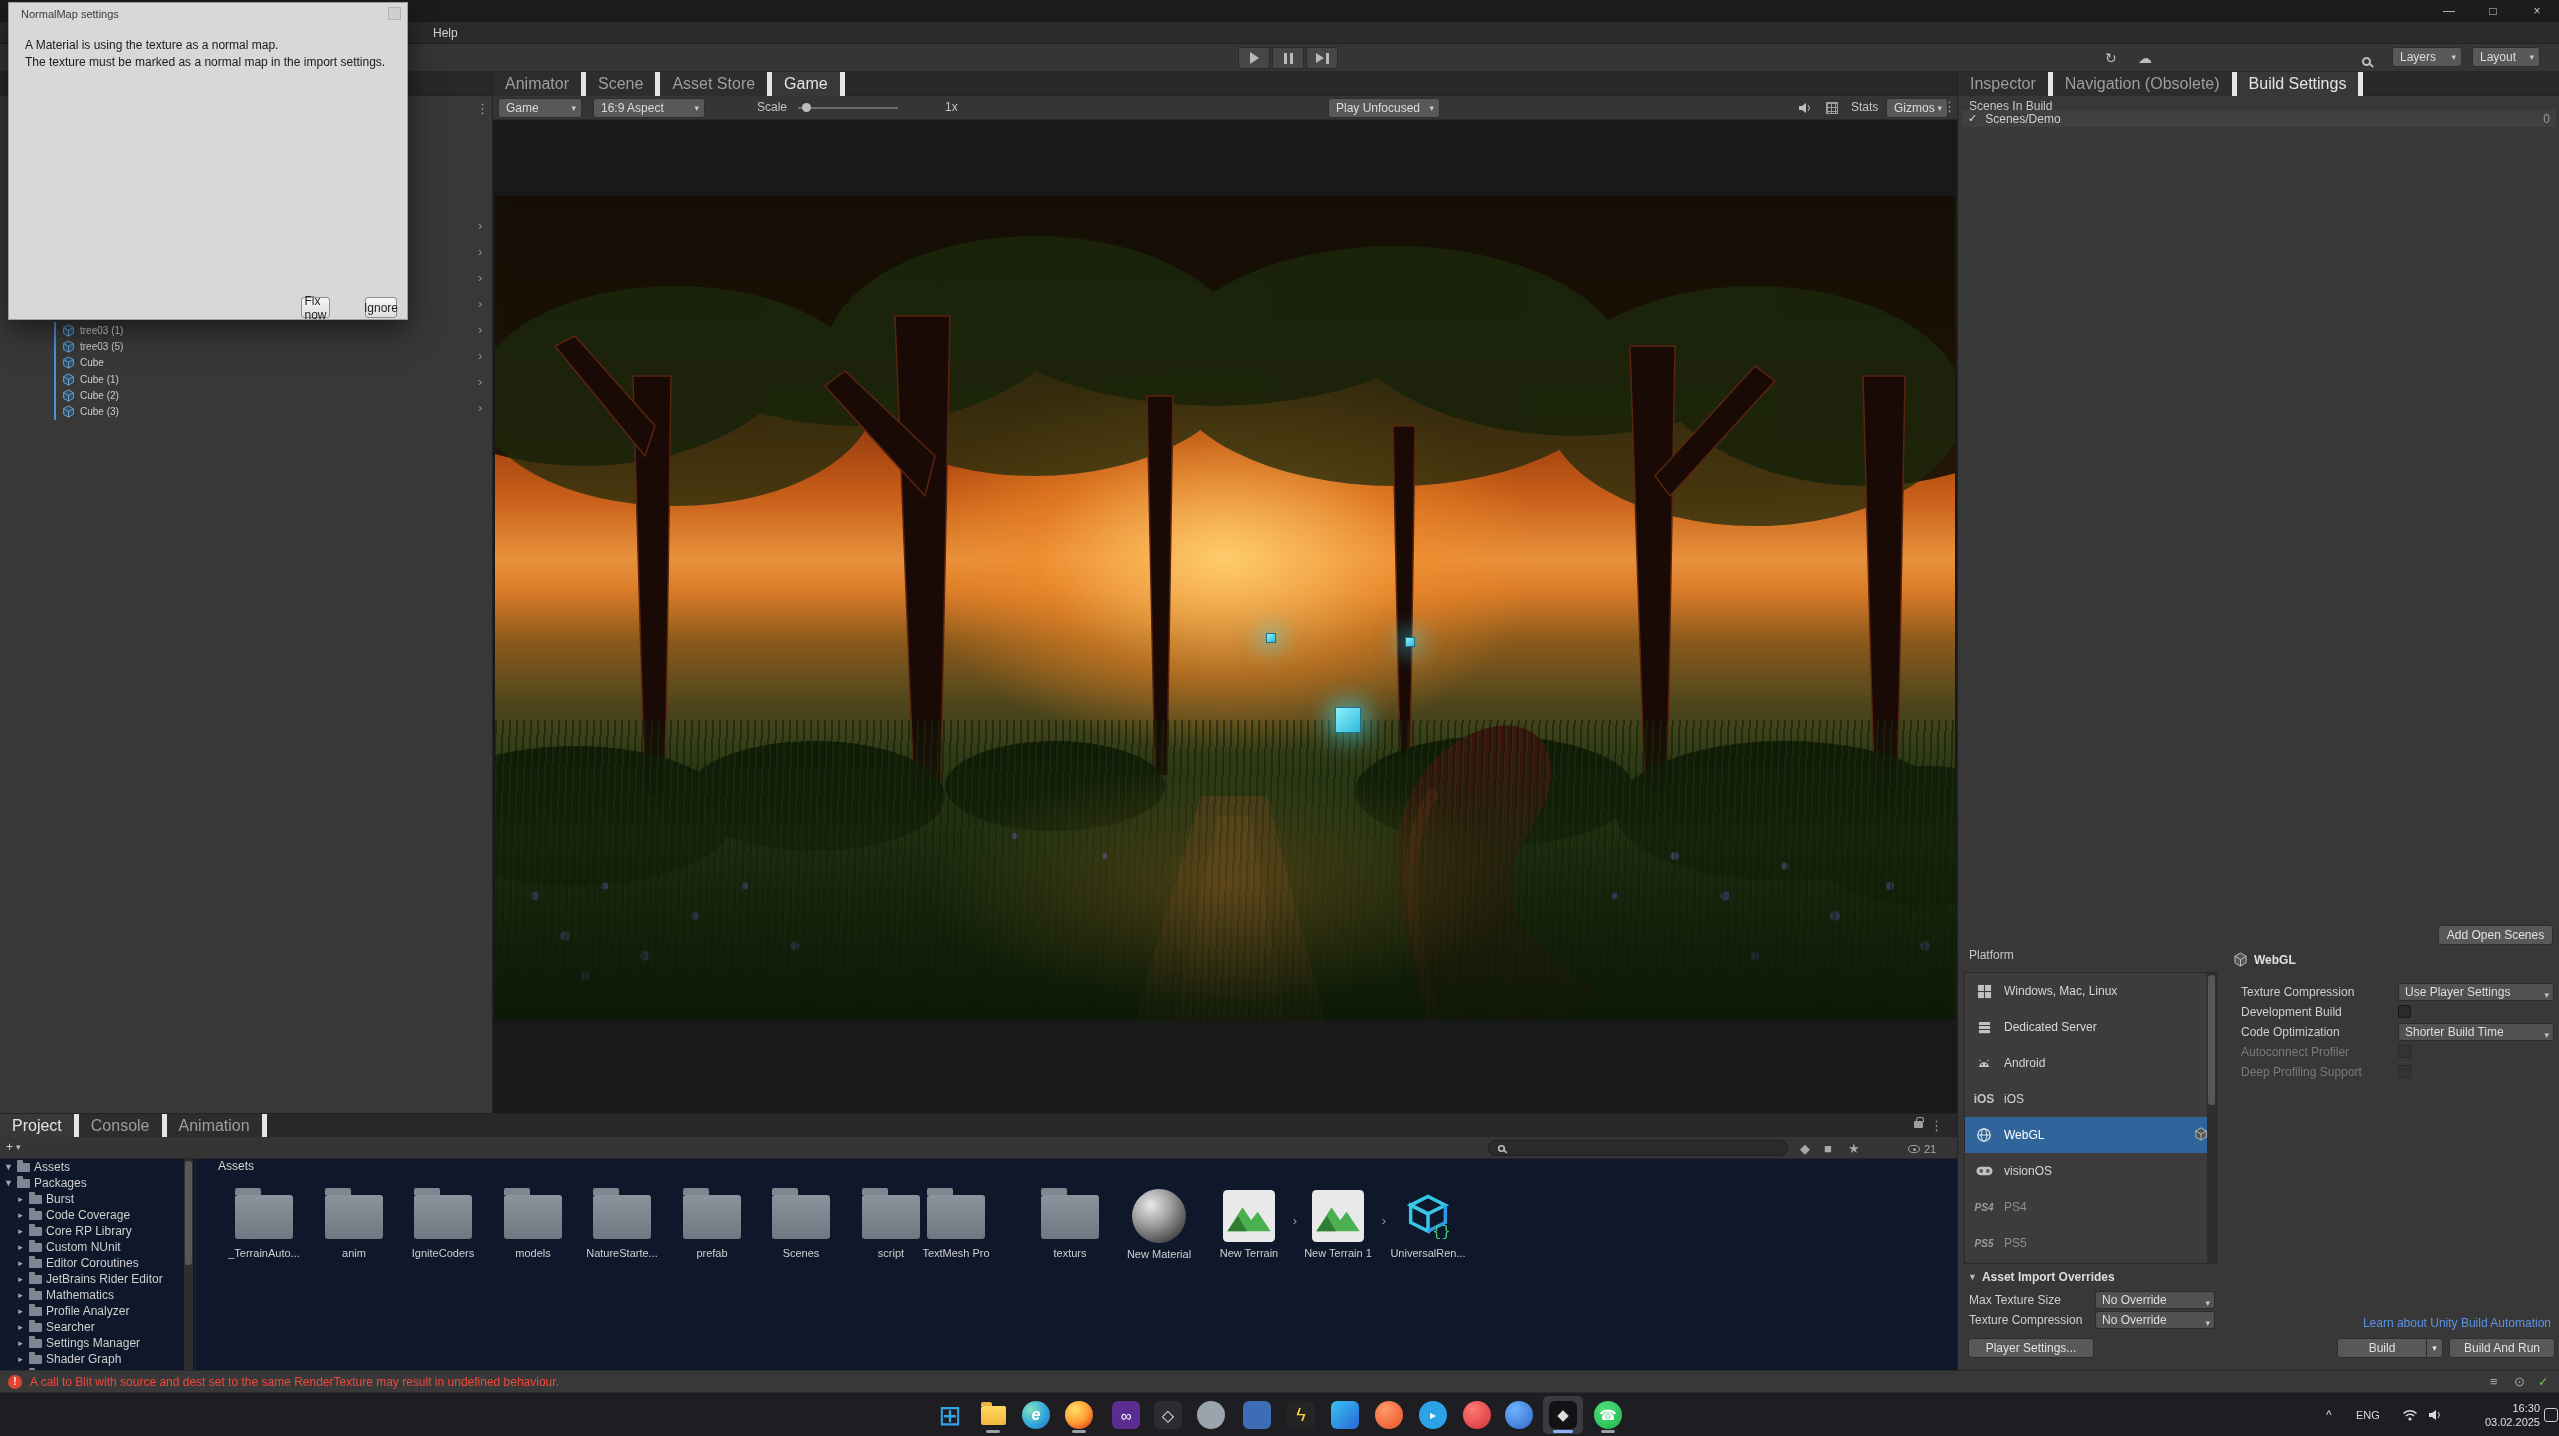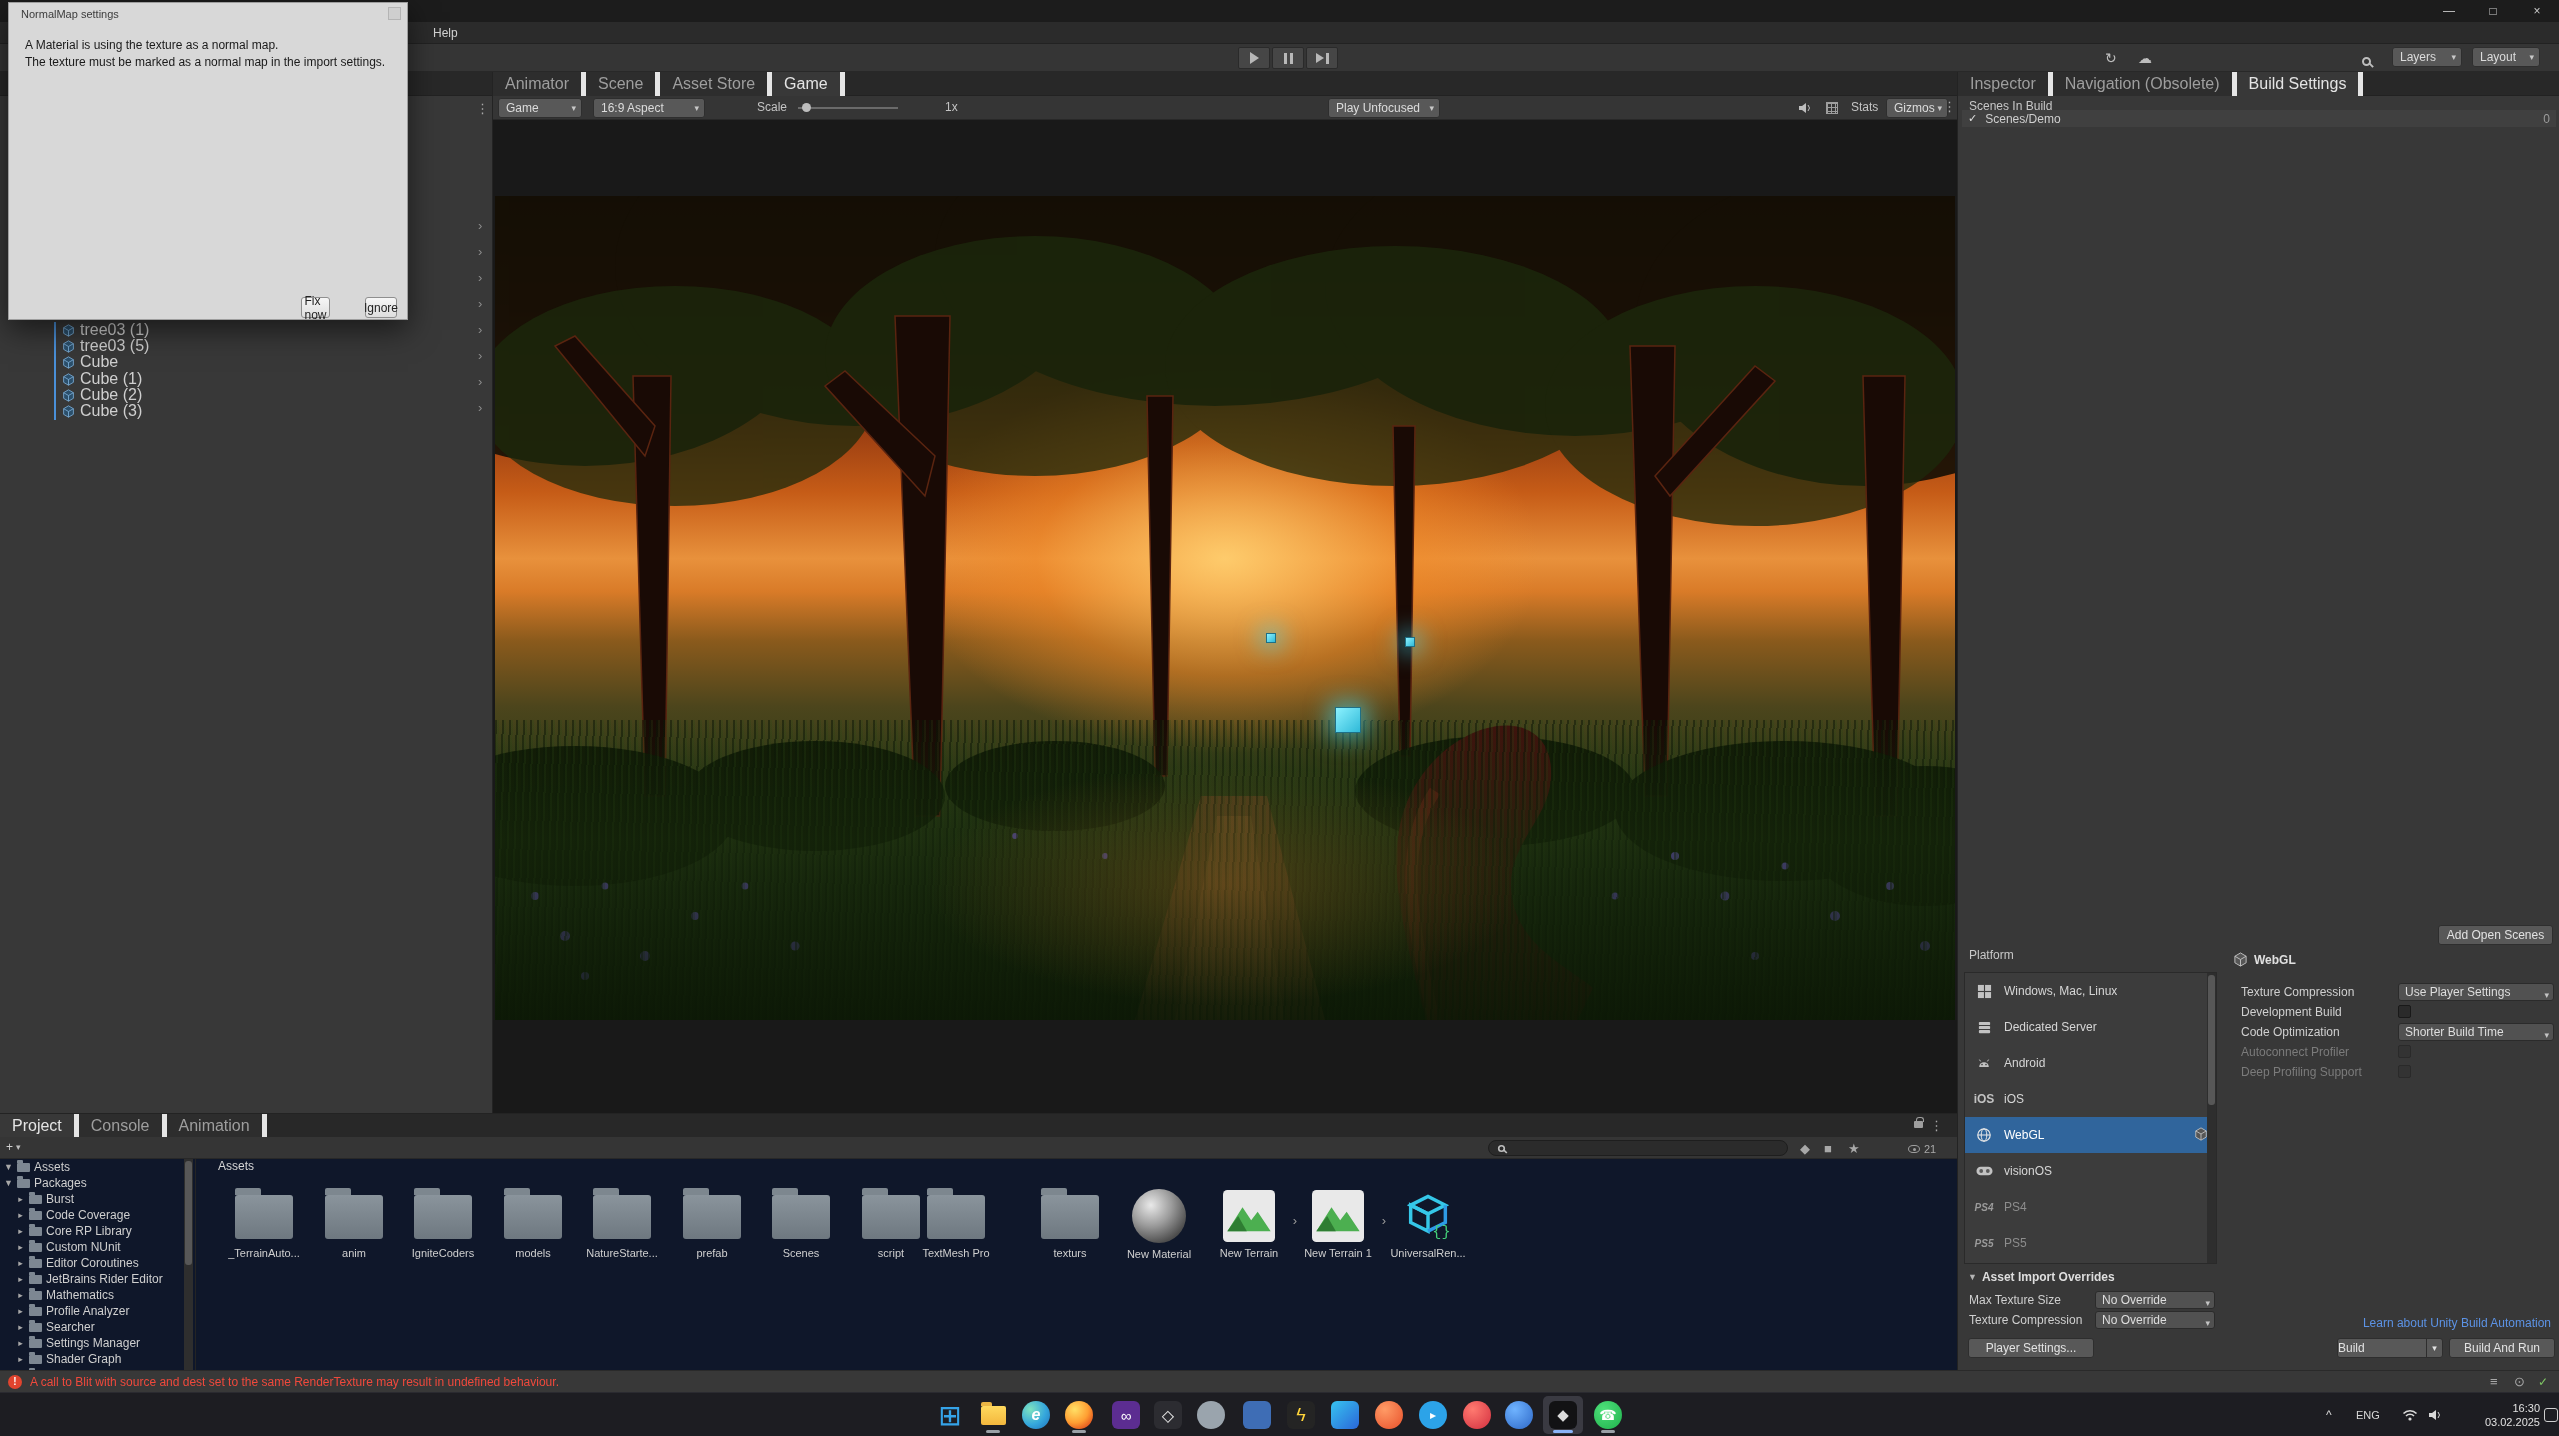--- a/index.html
+++ b/index.html
@@ -26,21 +26,21 @@
 .ic-mag::after{content:"";position:absolute;width:6px;height:2px;background:#bdbdbd;transform:rotate(45deg);right:-5px;bottom:-2px}
 
 
 .tabstrip{position:absolute;left:0;top:0;width:100%;height:24px;background:#282828;border-bottom:1px solid #222;display:flex}
 .ptab{height:24px;line-height:24px;padding:0 12px;background:#2d2d2d;color:#9e9e9e;border-right:5px solid #e5e5e5;font-size:16px}
 .ptab.active{background:#383838;color:#e4e4e4}
 .kebab{color:#aaa;font-size:13px;line-height:1}
 
 #left-panel{position:absolute;left:0;top:72px;width:493px;height:1041px;background:#383838;border-right:1px solid #232323}
 .hier-row{position:absolute;left:0;width:493px;height:16px;display:flex;align-items:center;gap:5px;padding-left:62px}
-.hier-label{font-size:16px;color:#cfcfcf;white-space:nowrap}
+.hier-label{font-size:10px;color:#cfcfcf;white-space:nowrap}
 .hier-guide{position:absolute;left:54px;width:2px;background:#4a90d9}
 .edge-chev{position:absolute;left:478px;color:#8c8c8c;font-size:13px}
 
 #game-panel{position:absolute;left:493px;top:72px;width:1464px;height:1041px;background:#383838}
 #game-toolbar{position:absolute;left:0;top:24px;width:100%;height:24px;background:#353535;border-bottom:1px solid #282828}
 .gt-item{position:absolute;top:2px}
 .slider-track{position:absolute;width:100px;height:2px;background:#6a6a6a;top:11px}
 .slider-knob{position:absolute;width:9px;height:9px;border-radius:50%;background:#bdbdbd;top:7px}
 #game-viewport{position:absolute;left:0;top:48px;width:1464px;height:993px;background:#191919;overflow:hidden}
 #scene{position:absolute;left:2px;top:76px;width:1460px;height:824px;overflow:hidden;box-shadow:inset 0 0 180px 50px rgba(8,4,0,.55)}
@@ -479,21 +479,21 @@
       <span class="set-label">Texture Compression</span>
     </div>
   <div class="dropdown" style="position:absolute;left:137px;top:1239px;width:120px"><span>No Override</span></div>
 
   <span class="link" style="position:absolute;right:8px;top:1244px">Learn about Unity Build Automation</span>
 
   <div class="btn" style="position:absolute;left:10px;top:1266px;width:126px;height:20px">
     <span>Player Settings...</span>
   </div>
   <div class="btn" style="position:absolute;left:379px;top:1266px;width:106px;height:20px">
-    <span style="flex:1;">Build</span>
+    <span style="flex:1;text-align:center">Build</span>
     <span style="border-left:1px solid #2e2e2e;width:16px;height:100%;display:flex;align-items:center;justify-content:center;font-size:9px">▾</span>
   </div>
   <div class="btn" style="position:absolute;left:491px;top:1266px;width:106px;height:20px">
     <span>Build And Run</span>
   </div>
 </div>
 
 <div id="project-panel">
   <div class="tabstrip">
     <span class="ptab active">Project</span>

